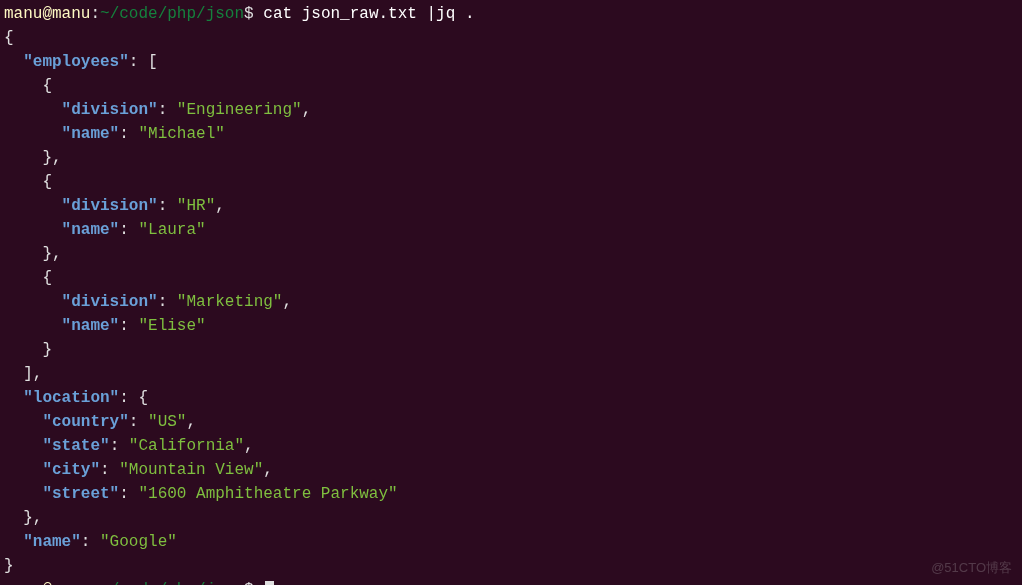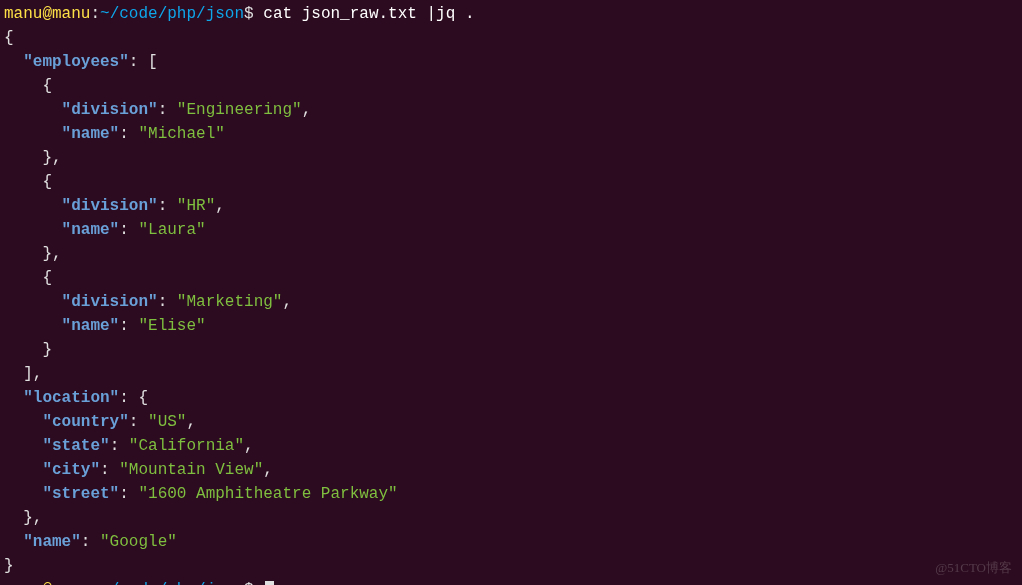--- a/index.html
+++ b/index.html
@@ -16,24 +16,24 @@
       padding: 2px 4px;
       width: 1022px;
       height: 585px;
       overflow: hidden;
       position: relative;
     }
     .line {
       white-space: pre;
     }
     .prompt-user {
-      color: #fde047;
+      color: #fef9c3;
     }
     .prompt-path {
-      color: #0ea5e9;
+      color: #15803d;
     }
     .prompt-white {
       color: #e0e0e0;
     }
     .command {
       color: #ffffff;
     }
     .brace {
       color: #e0e0e0;
     }
@@ -54,21 +54,21 @@
       background-color: #e0e0e0;
       vertical-align: text-bottom;
       margin-left: 2px;
     }
     .watermark {
       position: absolute;
       bottom: 8px;
       right: 10px;
       color: rgba(200,200,200,0.25);
       font-size: 13px;
-      font-family: Liberation Serif, serif;
+      font-family: Liberation Sans, sans-serif;
     }
   </style>
 </head>
 <body>
 
 <div>
 
 <div class="line"><span class="prompt-user">manu@manu</span><span class="prompt-white">:</span><span class="prompt-path"><span>~</span><span>/code/php/json</span></span><span class="prompt-white">$</span><span class="command"> </span><span class="command">cat json_raw.txt |jq .</span></div>
 
 <div class="line"><span class="brace">{</span></div>

